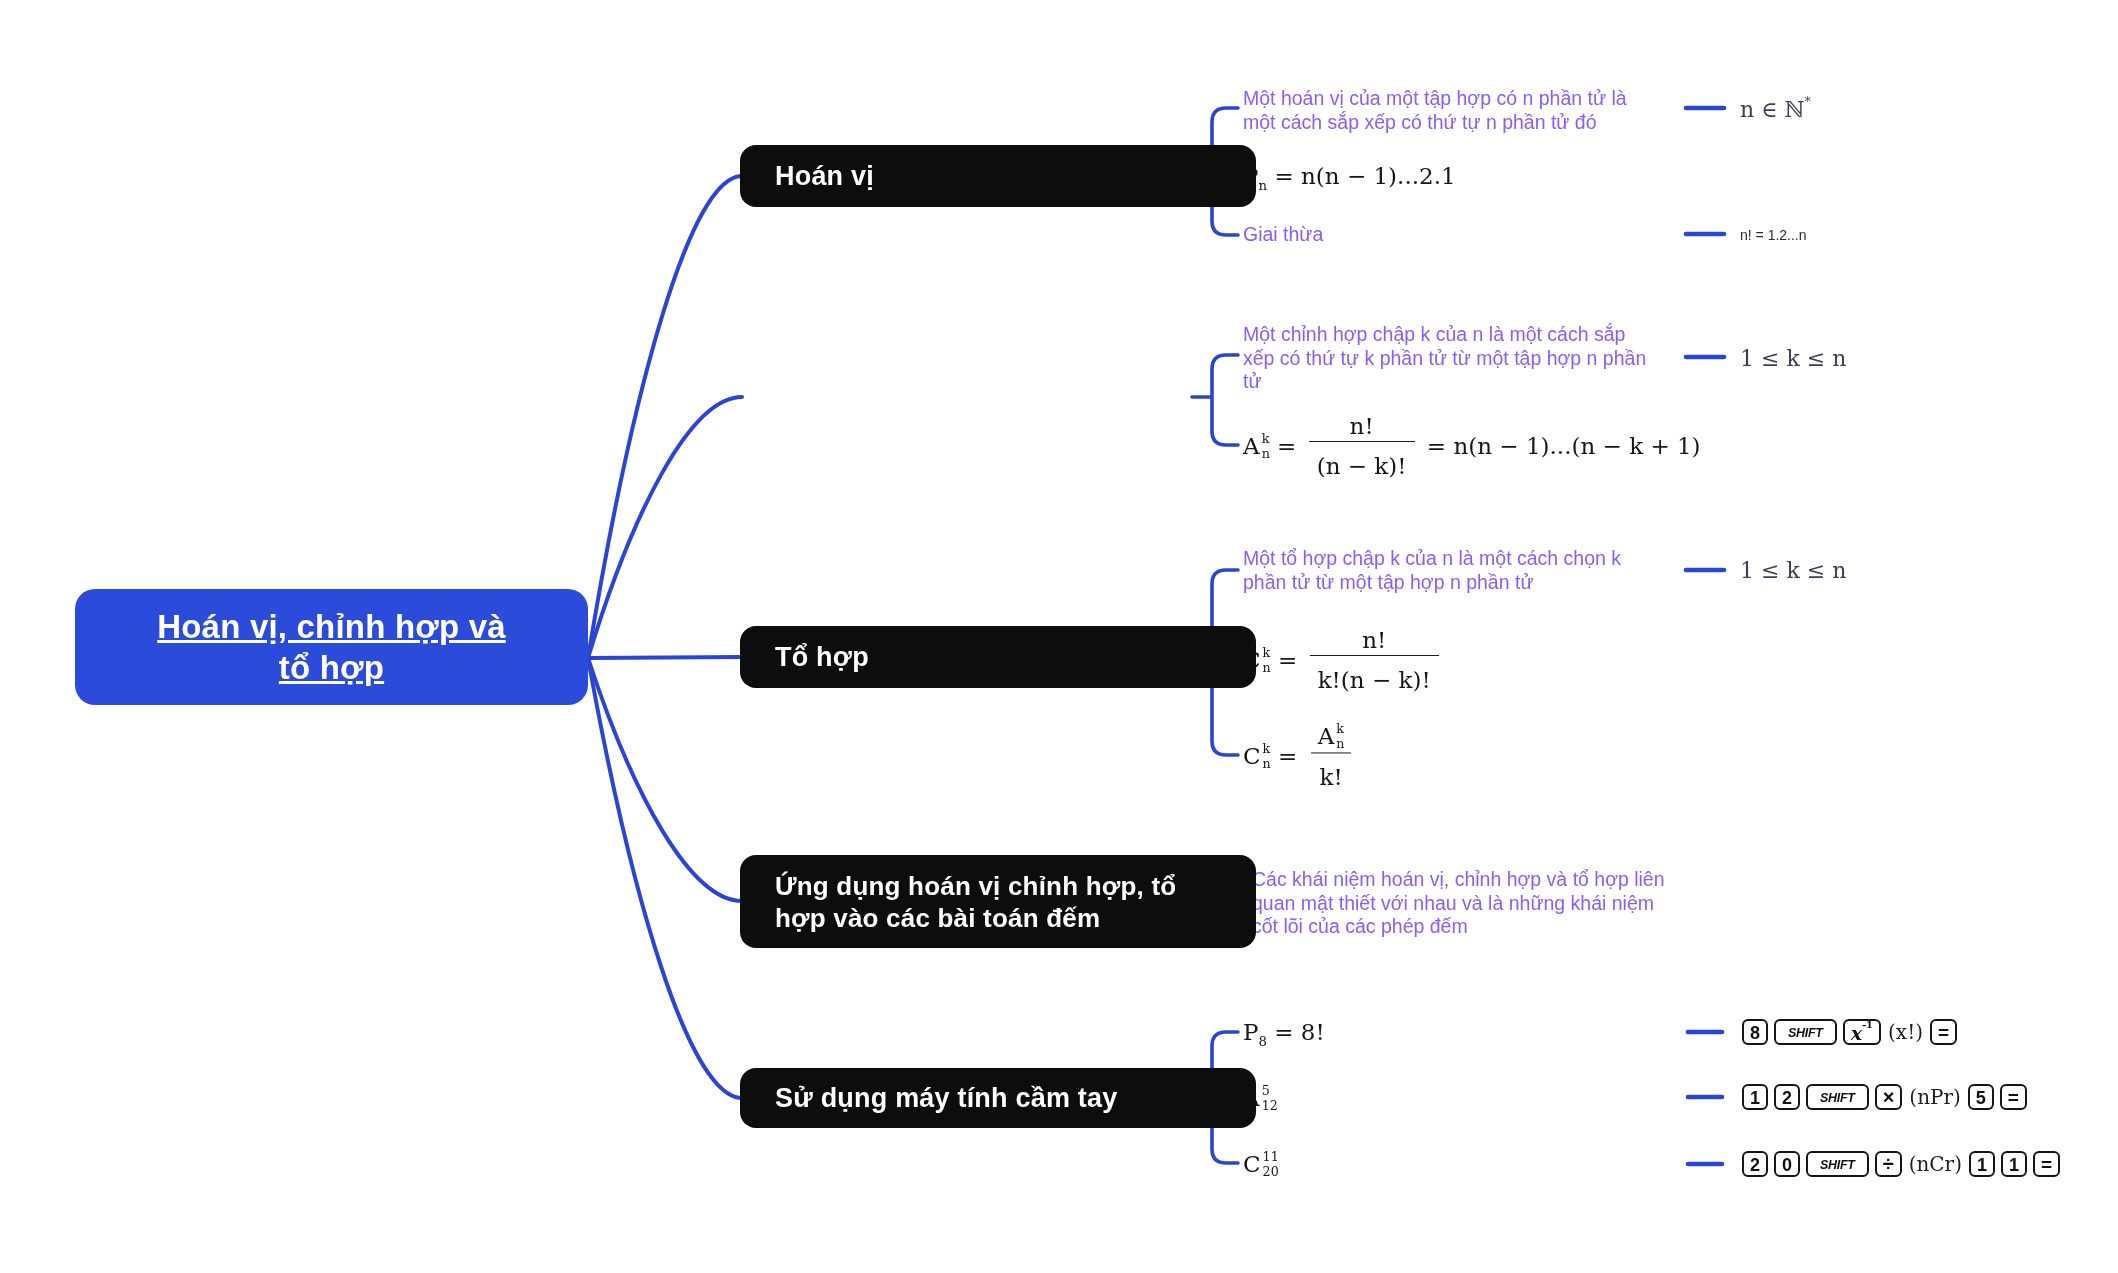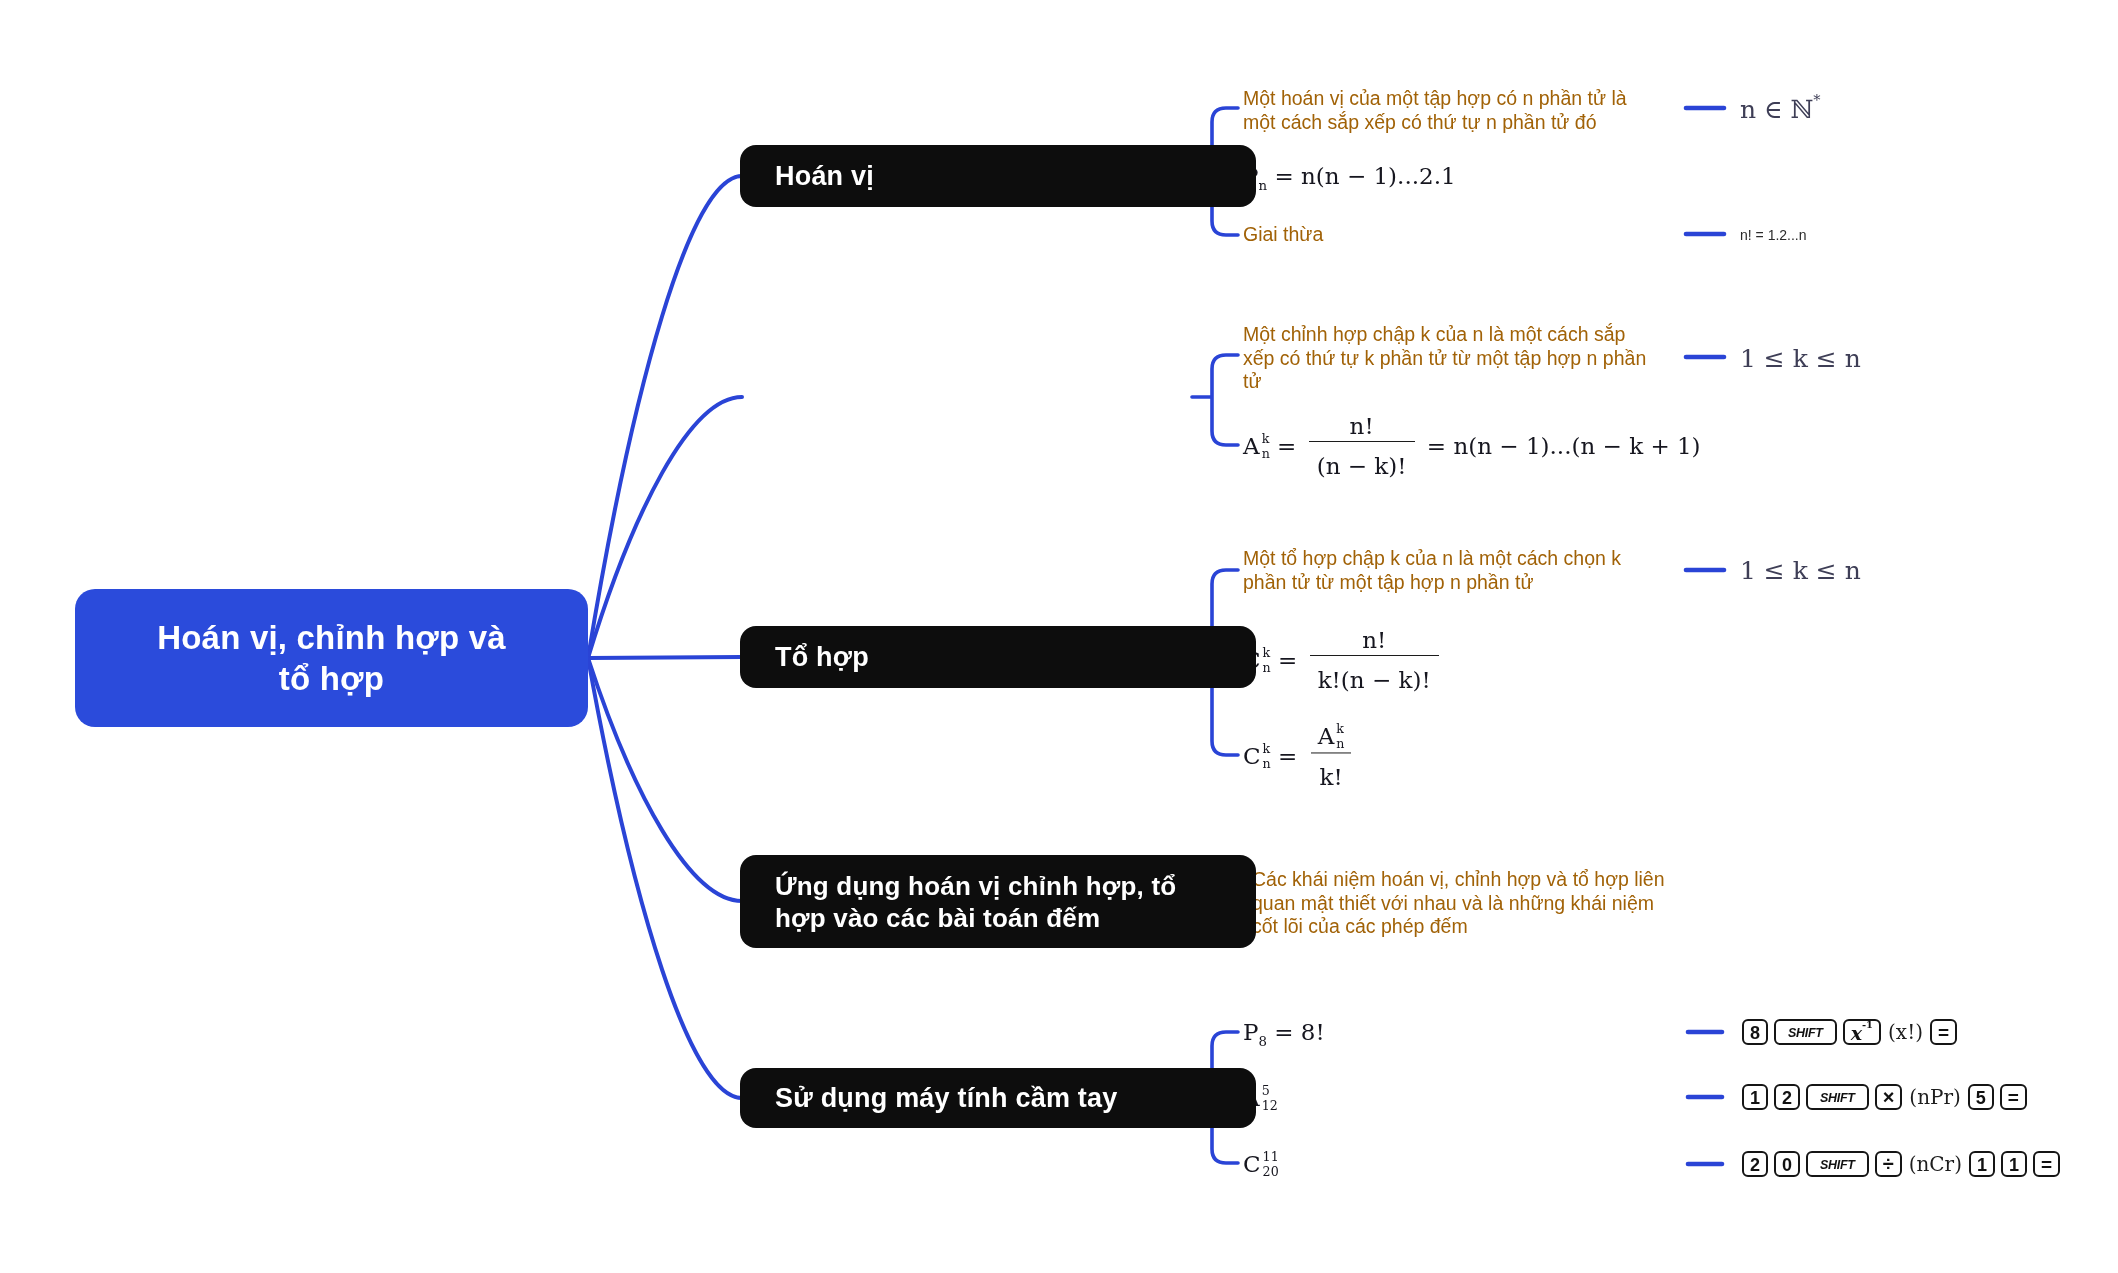--- a/index.html
+++ b/index.html
@@ -1,48 +1,48 @@
 <!DOCTYPE html>
 <html style="--root-bg: #2B4BDB; --node-bg: #0D0D0D;"><head>
 <meta charset="utf-8">
 <style>
   html,body{margin:0;padding:0;background:#fff;}
   #canvas{position:relative;width:2118px;height:1273px;background:#ffffff;overflow:hidden;
           font-family:"Liberation Sans",sans-serif;}
   svg.wires{position:absolute;left:0;top:0;z-index:0;pointer-events:none;}
 
-  .root{position:absolute;left:75px;top:589px;width:513px;height:138px;background:var(--root-bg,#2B4BDB);
+  .root{position:absolute;left:75px;top:589px;width:513px;height:116px;background:var(--root-bg,#2B4BDB);
         border-radius:20px;color:#fff;display:flex;align-items:center;justify-content:center;text-align:center;
-        font-weight:700;font-size:33px;line-height:41px;white-space:pre-line;z-index:2;letter-spacing:.2px;}
+        font-weight:700;font-size:33px;line-height:41px;white-space:pre-line;z-index:2;letter-spacing:.2px;text-decoration:underline;}
 
   .bnode{position:absolute;left:740px;width:516px;background:var(--node-bg,#0D0D0D);border-radius:16px;color:#fff;
          display:flex;align-items:center;padding:0 28px 0 35px;box-sizing:border-box;font-weight:700;
          font-size:27px;letter-spacing:.2px;z-index:2;white-space:pre-line;}
   .b1{top:145px;height:62px;}
   .b2{top:366px;height:62px;}
   .b3{top:626px;height:62px;}
   .b4{top:855px;height:93px;font-size:26px;line-height:32px;}
   .b5{top:1068px;height:60px;}
 
   .child{position:absolute;transform:translateY(-50%);z-index:1;}
-  .para{font-size:19.5px;line-height:23.5px;color:#a16207;white-space:pre-line;}
+  .para{font-size:19.5px;line-height:23.5px;color:#8b5cf6;white-space:pre-line;}
   .sans-note{font-size:14px;color:#2b2b2b;white-space:pre;}
 
   .formula{font-family:"DejaVu Serif","DejaVu Sans","Liberation Serif",serif;font-size:23px;color:#16161f;
            display:flex;align-items:center;white-space:pre;}
   .formula .mt{white-space:pre;}
   .msub{font-size:.58em;align-self:flex-end;transform:translateY(28%);}
   .msup{font-size:.58em;align-self:flex-start;transform:translateY(-18%);}
   .mss{display:inline-flex;flex-direction:column;align-items:flex-start;font-size:.55em;line-height:1.15;
        margin-left:2px;transform:translateY(1px);}
   .mfrac{display:inline-flex;flex-direction:column;align-items:center;margin:0 5px;}
   .mnum{display:flex;align-items:center;padding:0 8px 2px;}
   .mden{display:flex;align-items:center;border-top:1.8px solid #1c1c1c;padding:11px 8px 0;}
 
-  .annot{font-family:"DejaVu Serif","DejaVu Sans","Liberation Serif",serif;font-size:25px;color:#3e3e56;}
+  .annot{font-family:"DejaVu Serif","DejaVu Sans","Liberation Serif",serif;font-size:22px;color:#3e3e56;}
 
   .keyrow{display:flex;align-items:center;gap:6px;}
   .kkey{display:inline-flex;align-items:flex-start;justify-content:center;min-width:16px;height:26px;
         padding:1px 6px 0;border:2.2px solid #151515;border-radius:6px;background:#fff;color:#111;
         font-weight:700;font-size:18px;line-height:23px;box-sizing:border-box;}
   .k-shift{font-style:italic;font-size:12.5px;line-height:22px;letter-spacing:-.3px;padding:1px 12px 0;}
   .k-op{font-size:20px;line-height:21px;font-weight:900;}
   .k-eq{font-weight:900;font-size:19px;line-height:22px;}
   .k-math{font-family:"DejaVu Serif",serif;font-style:italic;font-size:19px;line-height:22px;}
   .ksup{font-size:10px;line-height:10px;transform:translateY(-2px);font-style:normal;}

